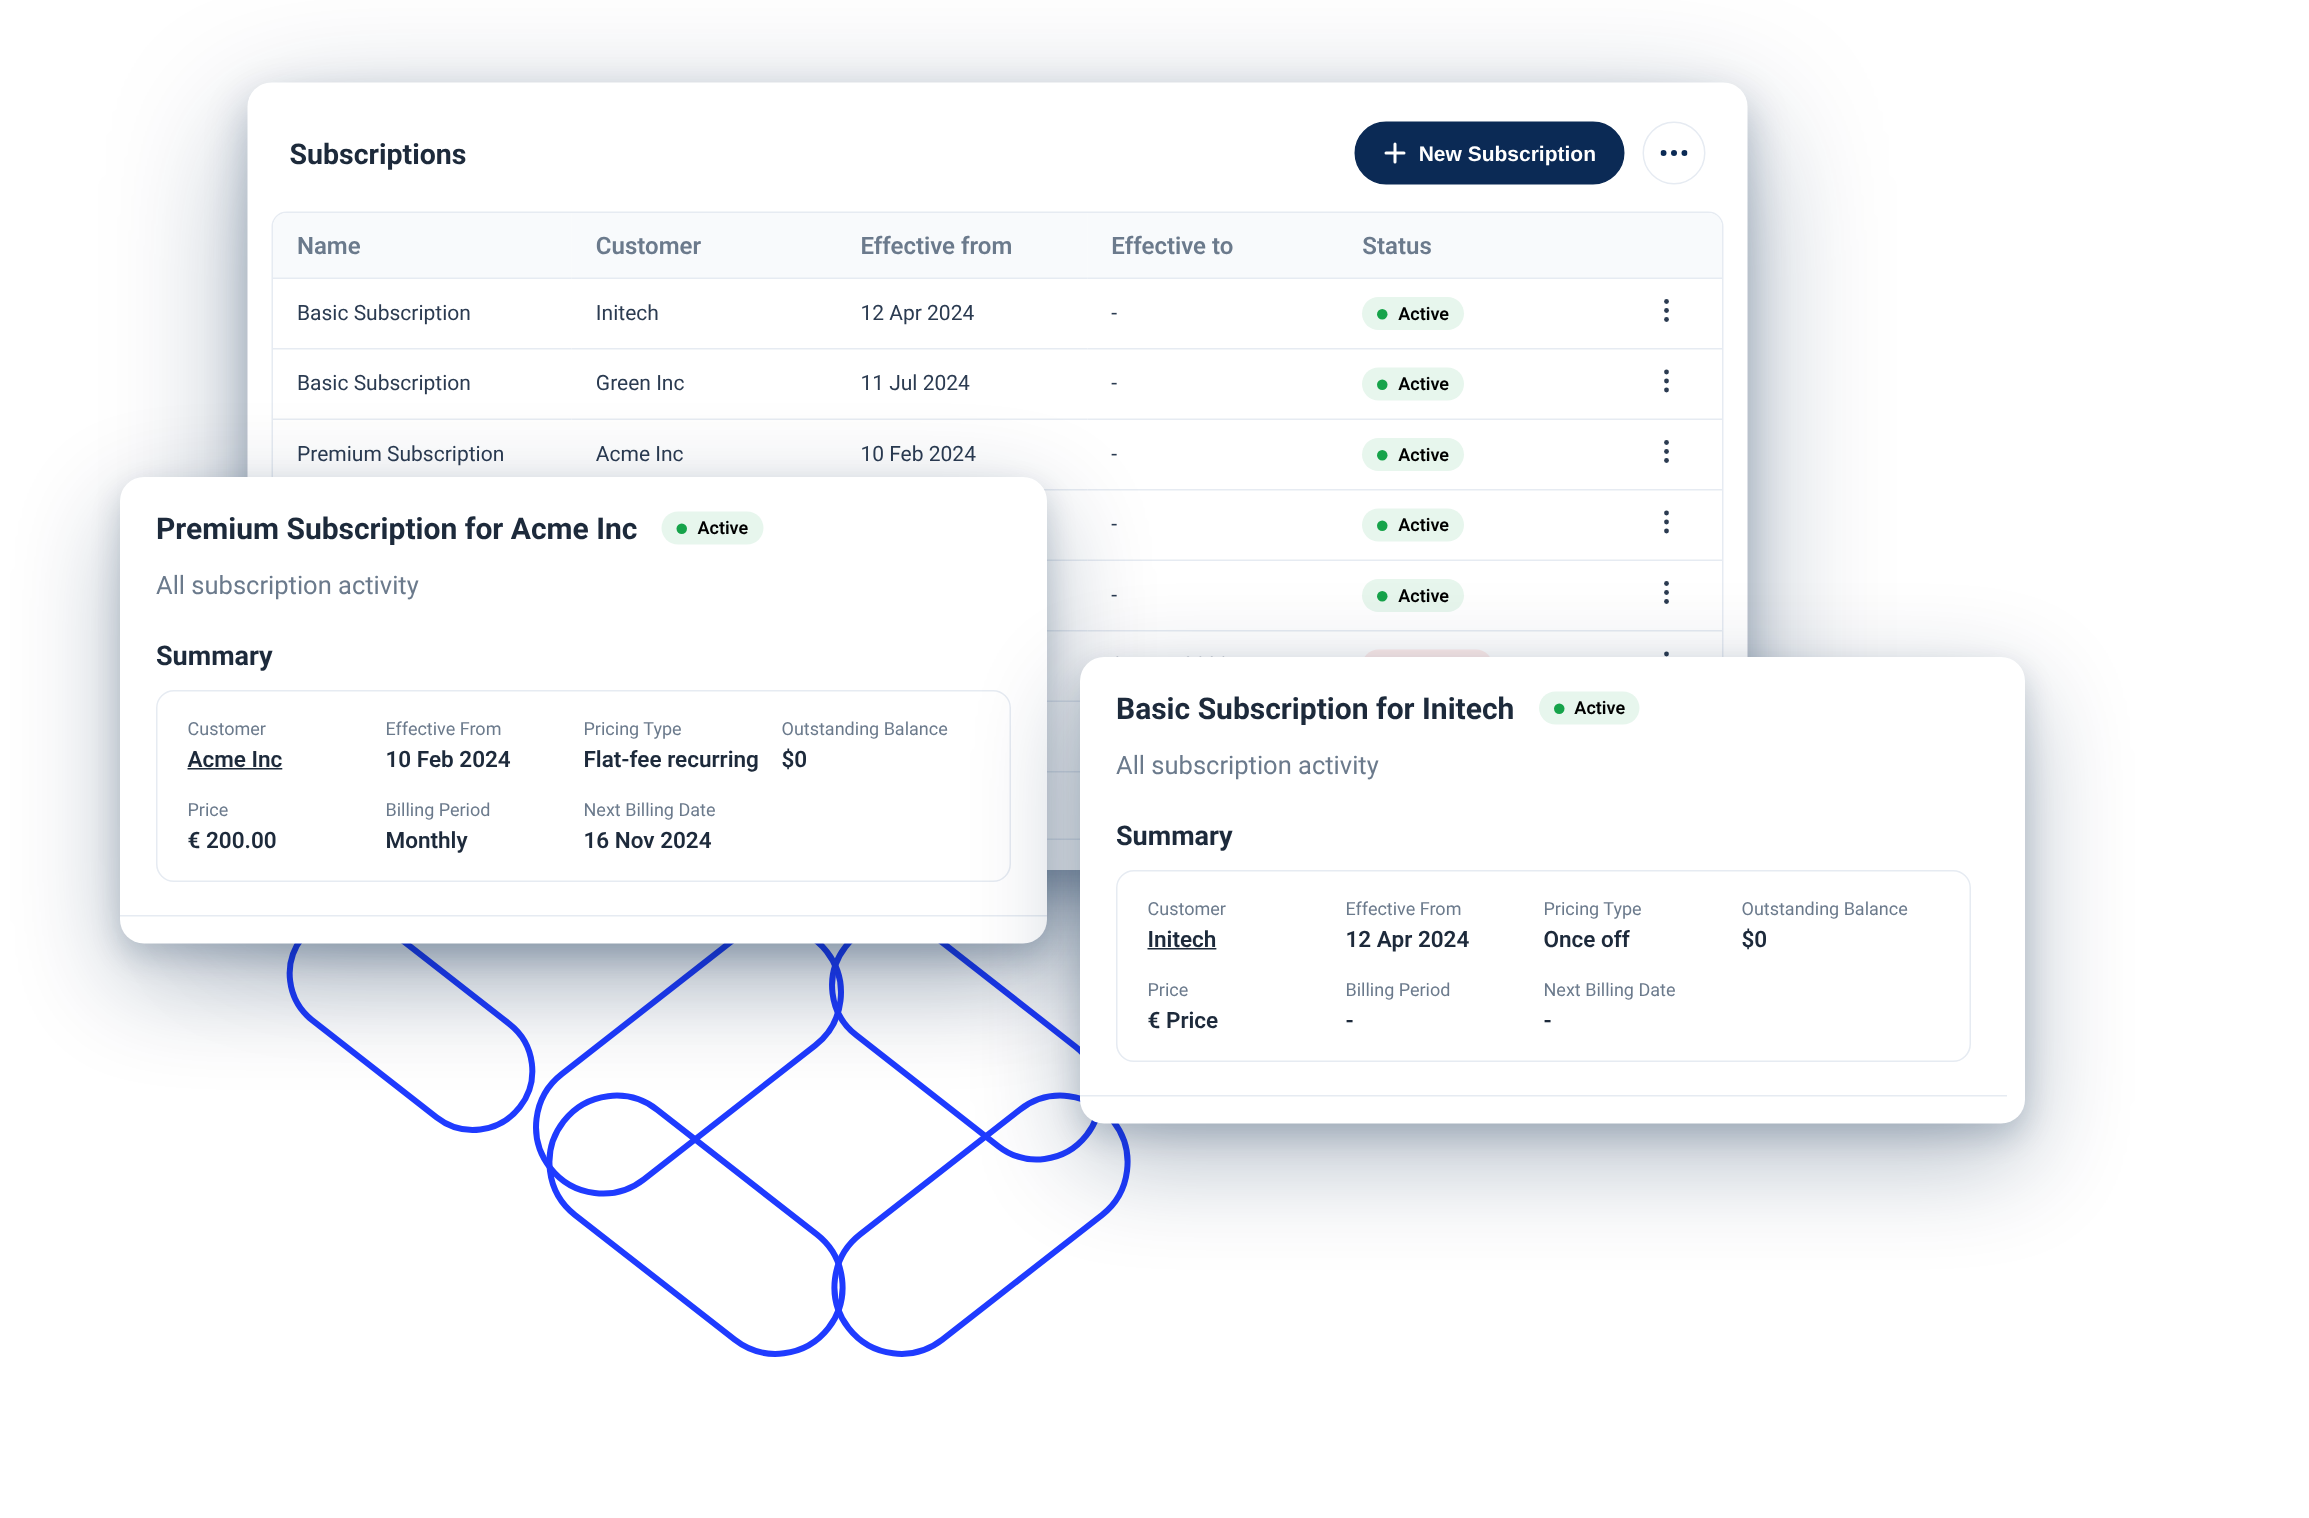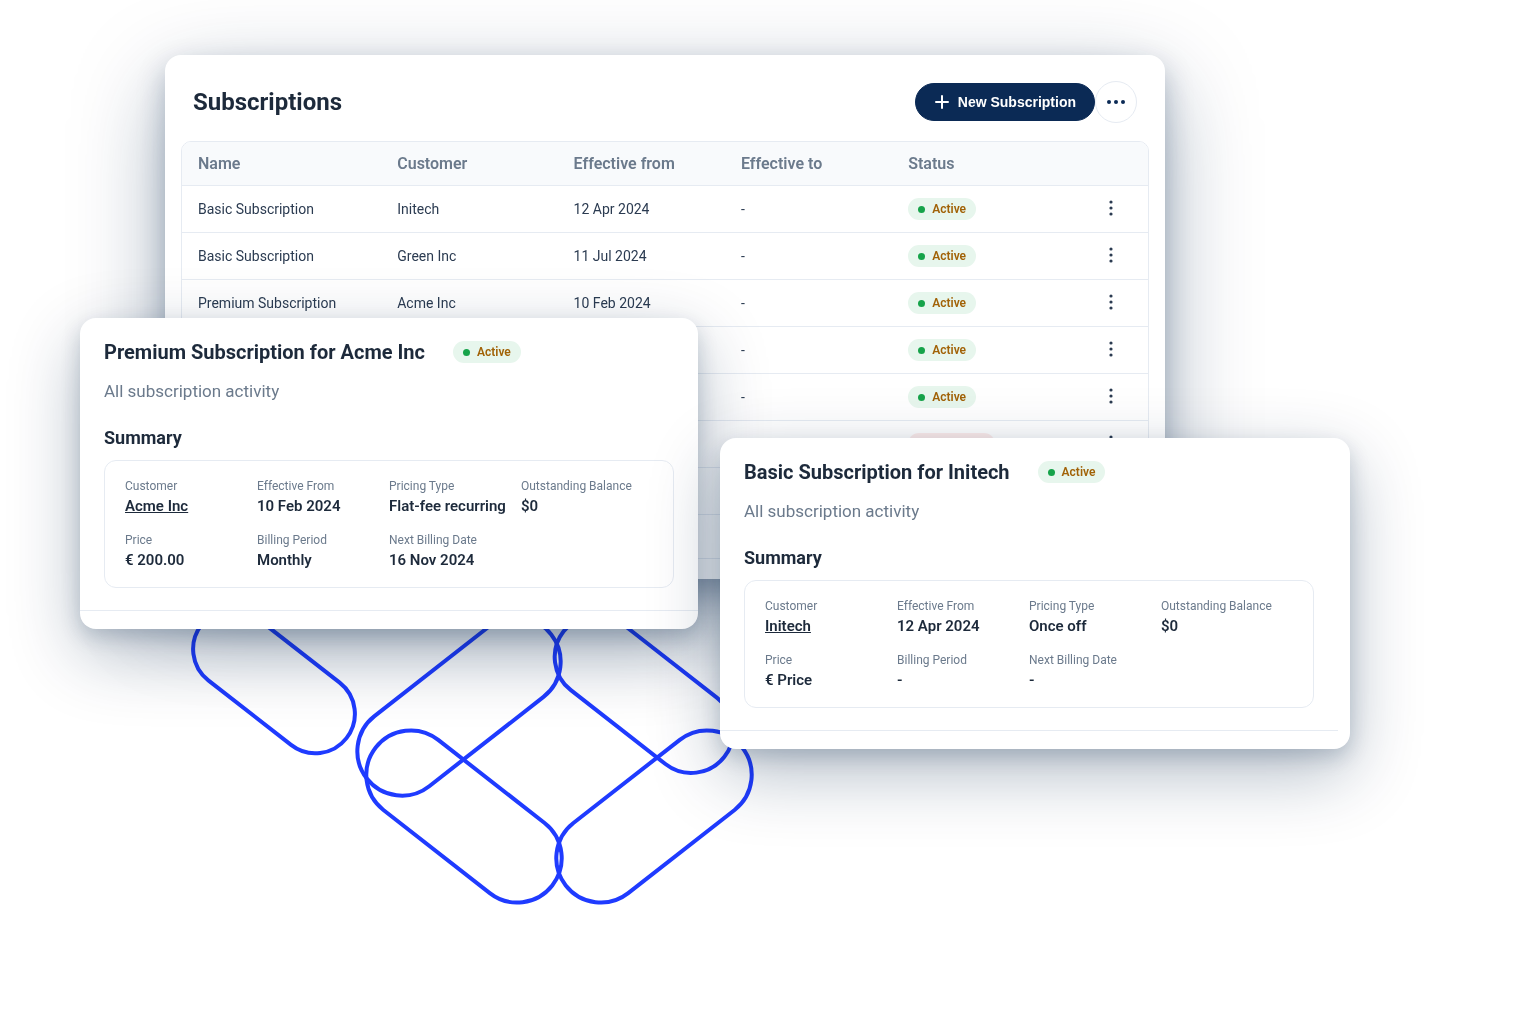--- a/index.html
+++ b/index.html
@@ -27,53 +27,53 @@
   .pill.p2{left:340px;top:660px;width:230px;height:85px;transform:rotate(-38deg);}
   .pill.p3{left:540px;top:650px;width:200px;height:80px;transform:rotate(38deg);}
   .pill.p4{left:350px;top:770px;width:220px;height:85px;transform:rotate(38deg);}
   .pill.p5{left:540px;top:770px;width:220px;height:85px;transform:rotate(-38deg);}
 
   
   .card{position:absolute;background:#fff;border-radius:16px;box-shadow:var(--shadow);}
   .card.main{left:165px;top:55px;width:1000px;padding:26px 0 20px 0}
   .main-inner{padding:0 28px}
   .header{display:flex;align-items:center;justify-content:space-between;margin-bottom:18px}
-  .h-title{font-weight:700;font-size:24px;color:var(--text)}
-  .h-actions{display:flex;align-items:center}
+  .h-title{font-weight:700;font-size:19px;color:var(--text)}
+  .h-actions{display:flex;gap:12px;}
   .btn-primary{display:flex;align-items:center;gap:8px;background:var(--navy);color:#fff;border-radius:999px;padding:10px 18px;font-weight:600;font-size:14px;border:1px solid var(--navy);cursor:pointer}
   .btn-more{width:42px;height:42px;border-radius:999px;background:#fff;border:1.5px solid var(--line);display:flex;align-items:center;justify-content:center;cursor:pointer}
   .plus{display:inline-flex;width:16px;height:16px}
   .plus svg{display:block}
   .dots{display:inline-flex}
 
   .table-wrap{margin:0 16px;border:1px solid var(--line);border-radius:10px;overflow:hidden}
   table{width:100%;border-collapse:collapse;font-size:14px}
   thead th{background:var(--bg);color:var(--muted);font-weight:600;text-align:left;padding:12px 16px;border-bottom:1px solid var(--line);font-size:16px}
   tbody td{padding:12px 16px;border-bottom:1px solid var(--line);color:#2b3b51}
   tbody tr:last-child td{border-bottom:none}
   .col-name{width:210px}
   .col-cust{width:180px}
   .col-eff{width:170px}
   .col-to{width:170px}
   .col-status{width:180px}
   .col-actions{width:60px;text-align:center}
   .status-badge{display:inline-flex;align-items:center;gap:7px;border-radius:999px;padding:4px 10px;font-weight:600;font-size:12px}
   .status-badge .dot{width:7px;height:7px;border-radius:50%}
-  .status-active{background:var(--green-bg);color:#a16207}
+  .status-active{background:var(--green-bg);color:#000000}
   .status-active .dot{background:var(--green)}
   .status-cancelled{background:var(--red-bg);color:#b42318}
   .status-cancelled .dot{background:var(--red)}
   .kebab{display:inline-flex;cursor:pointer;color:#6b7a8c}
 
   
   .card.detail{border-radius:16px;box-shadow:var(--shadow-soft)}
   .card.d1{left:80px;top:318px;width:570px;padding:22px 24px 18px 24px}
   .card.d2{left:720px;top:438px;width:570px;padding:22px 36px 18px 24px}
 
-  .d-top{display:flex;align-items:center;gap:28px}
+  .d-top{display:flex;align-items:center;gap:16px}
   .d-title{font-weight:700;font-size:20px;color:var(--text)}
   .d-sub{margin-top:17px;color:var(--muted);font-size:17px}
   .d-section{margin-top:26px}
   .d-section-title{font-weight:700;font-size:18px;color:var(--text);margin-bottom:12px}
   .summary-card{border:1px solid var(--line);border-radius:12px;padding:18px 20px}
   .summary-grid{display:grid;grid-template-columns:repeat(4,1fr);row-gap:18px}
   .s-item .s-label{color:var(--muted);font-size:12px}
   .s-item .s-value{color:var(--text);font-weight:600;font-size:15px;margin-top:4px}
   .s-item .s-value.underline{text-decoration:underline}
   .divider{height:1px;background:var(--line);margin:22px -24px 0 -24px}

